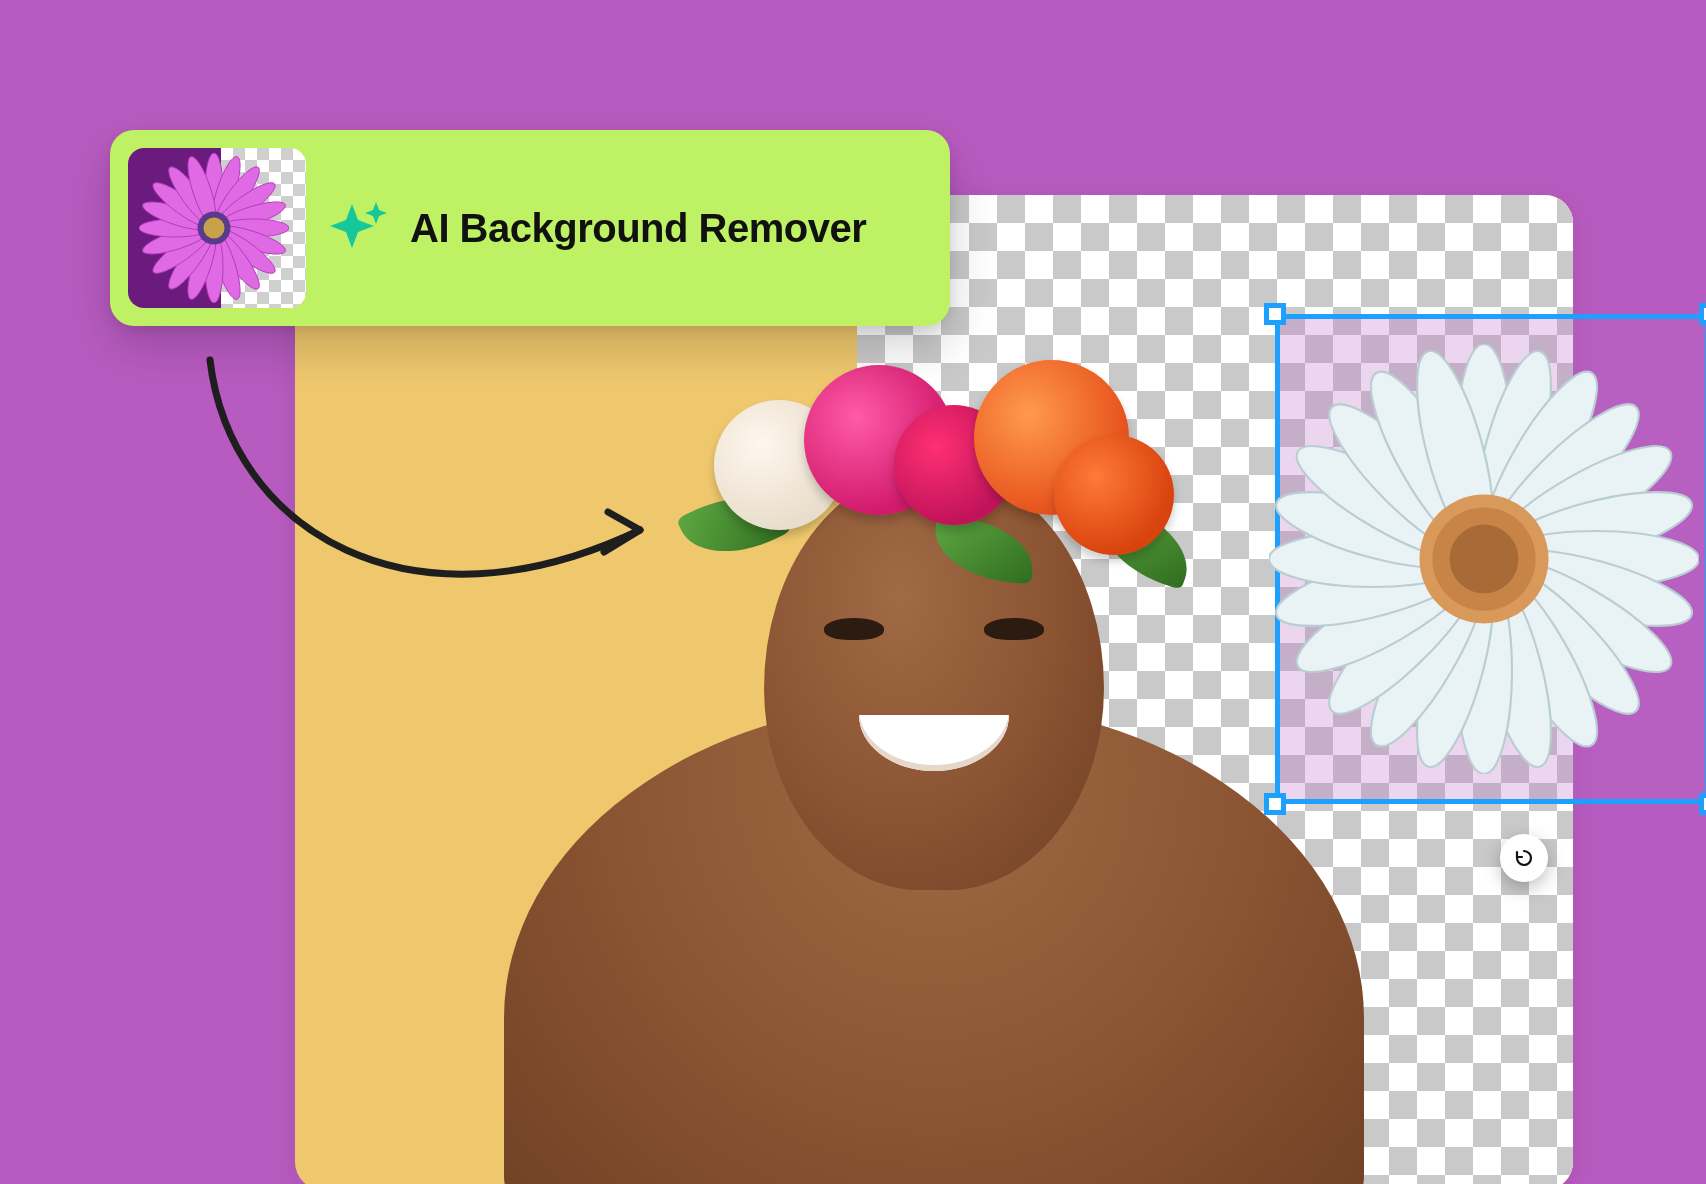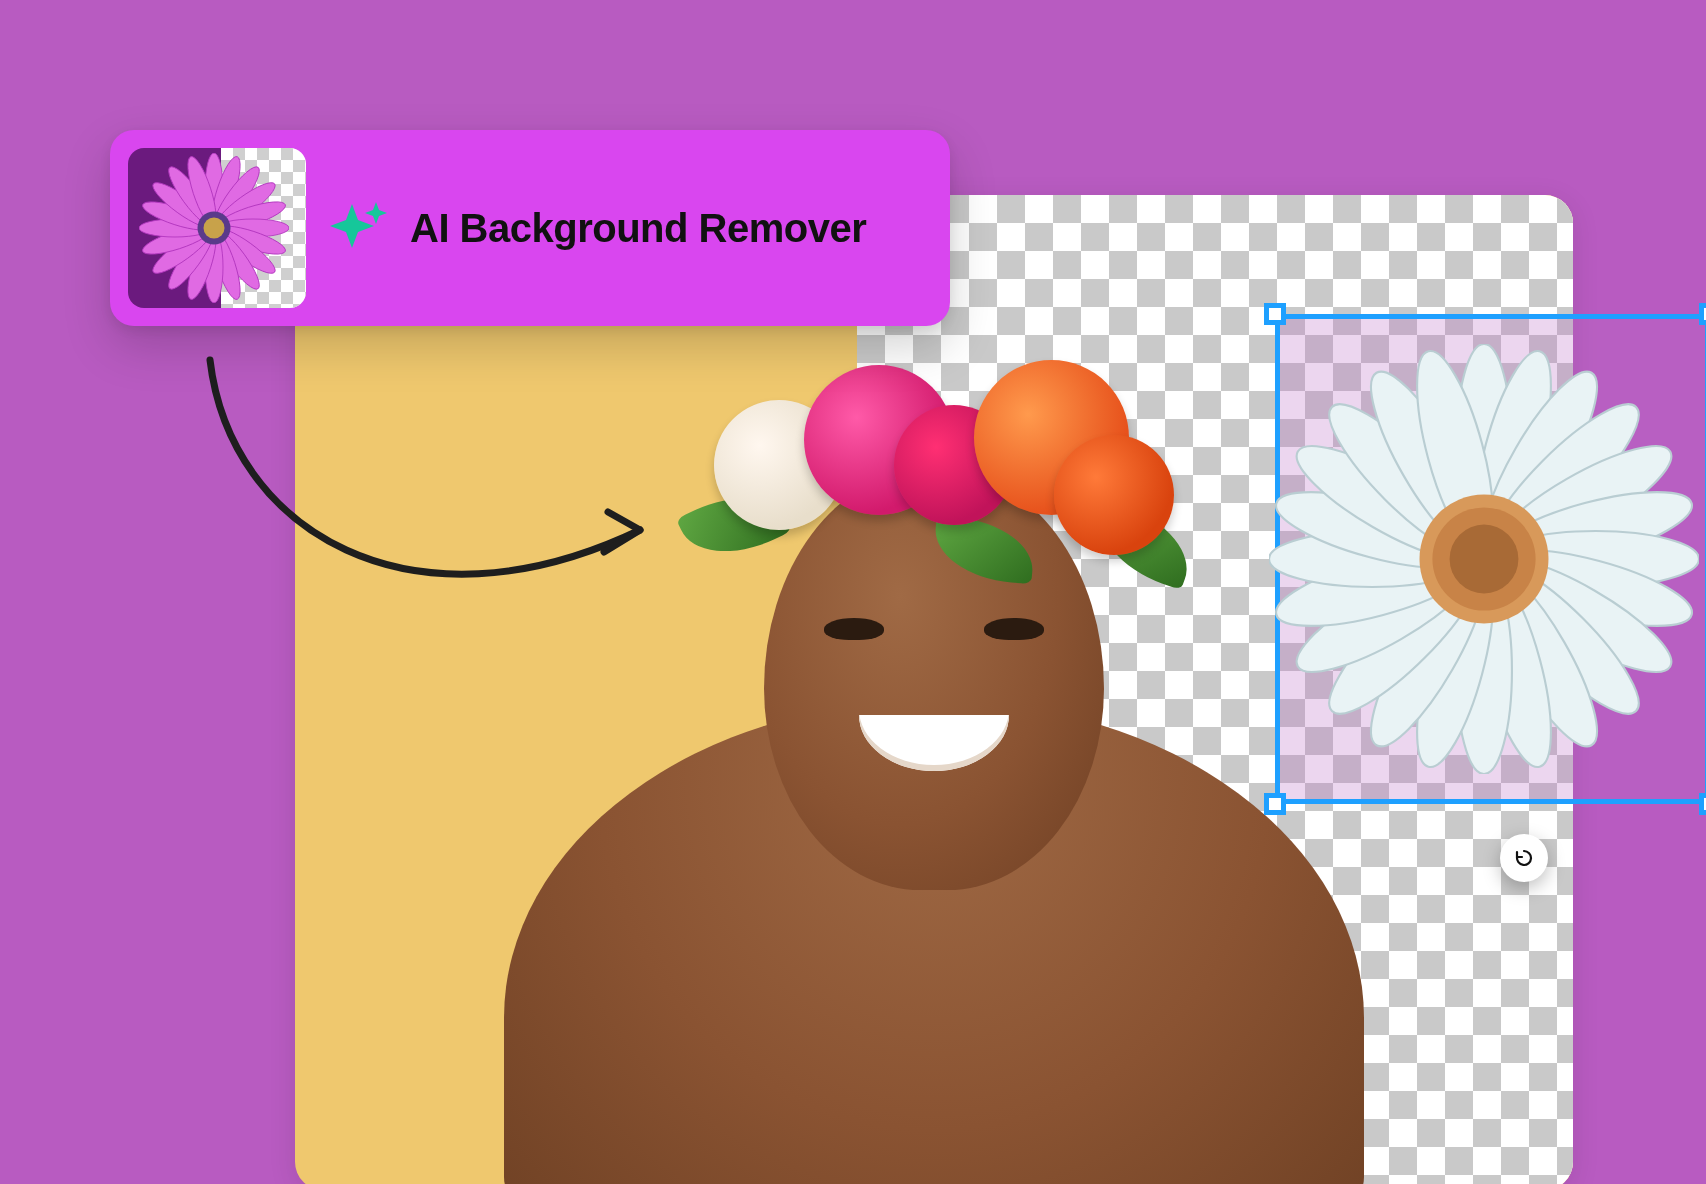--- a/index.html
+++ b/index.html
@@ -138,21 +138,21 @@
   .leaf.l2{ left:420px; top:170px; transform: rotate(20deg); }
   .leaf.l3{ left:260px; top:175px; transform: rotate(5deg); }
 
   
   .tooltip {
     position: absolute;
     left: 110px;
     top: 130px;
     width: 840px;
     height: 196px;
-    background: #d946ef;
+    background: #bef264;
     border-radius: 24px;
     box-shadow: 0 20px 48px rgba(0,0,0,.18), 0 4px 12px rgba(0,0,0,.08);
     display: flex;
     align-items: center;
     padding: 18px 26px 18px 18px;
     gap: 22px;
     z-index: 20;
     cursor: pointer;
   }
   .tooltip .thumb {

